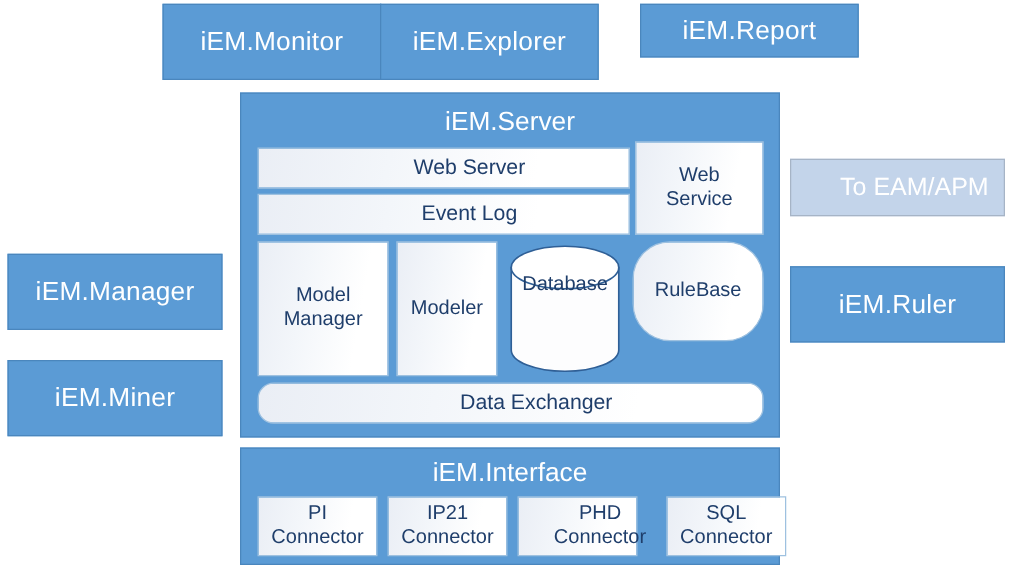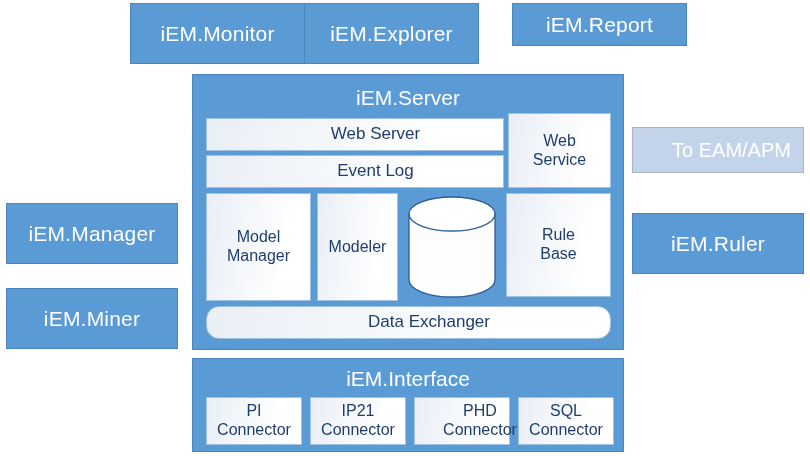--- a/index.html
+++ b/index.html
@@ -146,24 +146,25 @@
   <div class="inner" style="left:124px; top:118px; width:81px; height:108px; flex-direction:column;">
     <span>Modeler</span>
   </div>
 
   <div class="cyl" style="left:212px; top:118px; width:94px; height:108px;">
     <svg width="94" height="108" viewBox="0 0 94 108">
       <path d="M4 21 L4 87 A43 17 0 0 0 90 87 L90 21 Z" fill="#fdfdfe" stroke="#2f5f96" stroke-width="1.3"></path>
       <ellipse cx="47" cy="21" rx="43" ry="17" fill="#ffffff" stroke="#2f5f96" stroke-width="1.3"></ellipse>
     </svg>
     <div class="cyl-label">
+      <div>Database</div>
     </div>
   </div>
 
-  <div class="inner" style="left:313px; top:118px; width:105px; height:104px; flex-direction:column;">
+  <div class="inner" style="left:313px; top:118px; width:105px; height:80px; flex-direction:row;border-radius:30px;">
     <span>Rule</span>
     <span>Base</span>
   </div>
 
   <div class="inner wide" style="left:13px; top:231px; width:405px; height:33px;border-radius:13px;">
     <span>Data Exchanger</span>
   </div>
 </div>
 
 <div class="panel" style="left:192px; top:358px; width:432px; height:94px;">
@@ -178,17 +179,17 @@
   <div class="inner" style="left:117px; top:38px; width:96px; height:48px; flex-direction:column;">
     <span>IP21</span>
     <span>Connector</span>
   </div>
 
   <div class="inner" style="left:221px; top:38px; width:96px; height:48px; flex-direction:column;padding-left:36px;">
     <span>PHD</span>
     <span>Connector</span>
   </div>
 
-  <div class="inner" style="left:325px; top:38px; width:96px; height:48px; flex-direction:column;">
+  <div class="inner" style="left:340px; top:38px; width:96px; height:48px; flex-direction:column;">
     <span>SQL</span>
     <span>Connector</span>
   </div>
 </div>
 
 </body></html>

